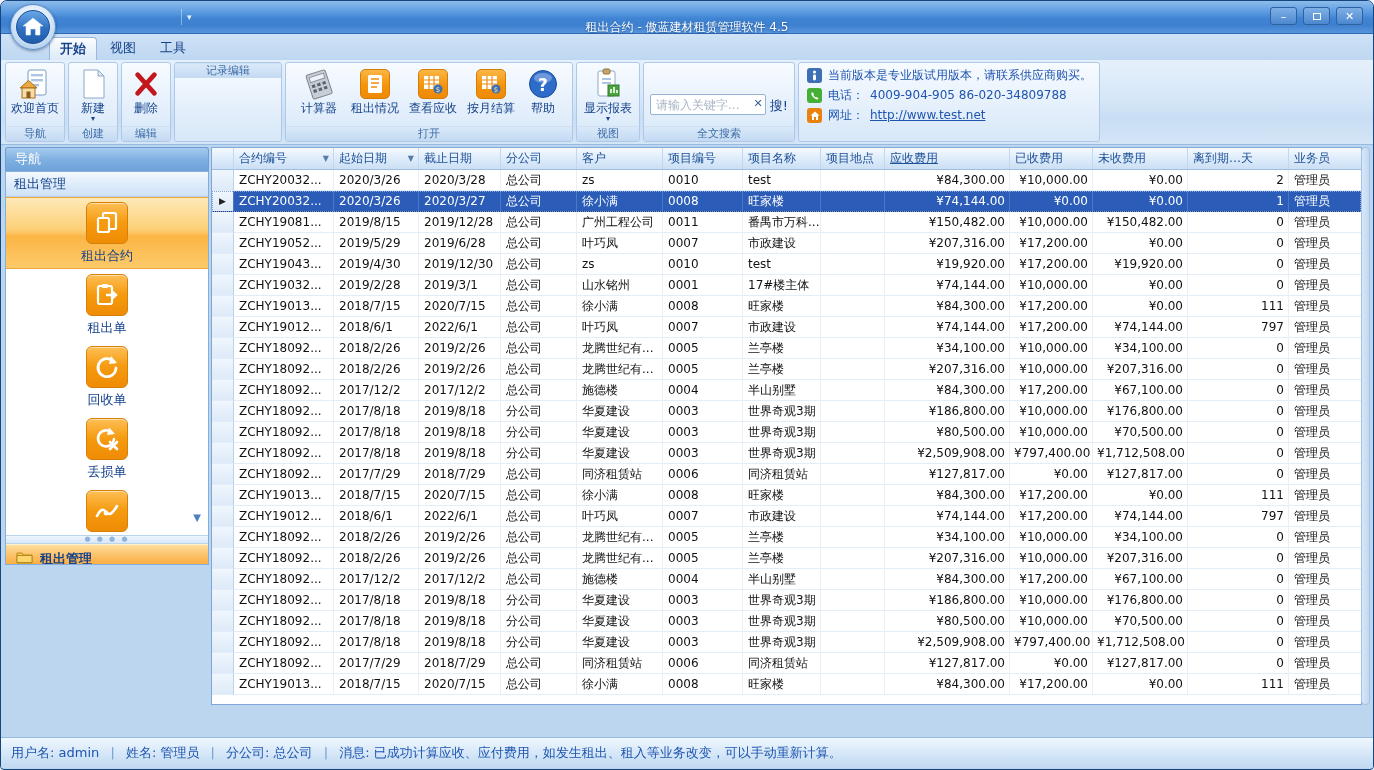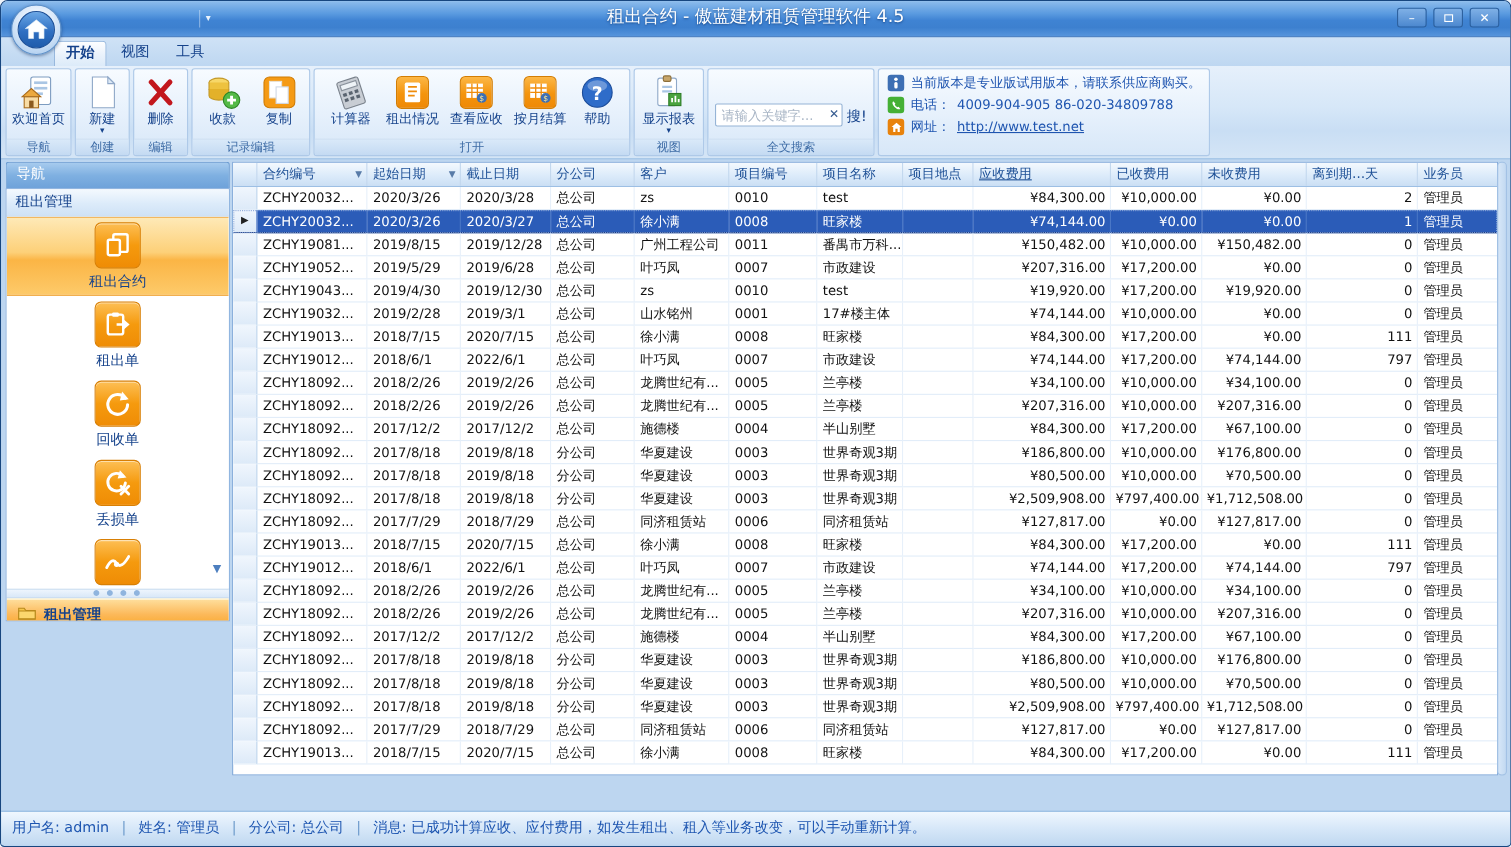--- a/index.html
+++ b/index.html
@@ -13,21 +13,21 @@
     border-bottom:1px solid #2f6ab5; }
   .app-button { position:absolute; left:9px; top:3px; width:46px; height:46px; border-radius:50%;
     background:radial-gradient(circle at 50% 35%,#ffffff 0%,#dceafa 45%,#9ec3ea 100%);
     border:1px solid #5d8fc7; box-shadow:0 1px 3px rgba(0,30,80,.45); z-index:30;
     display:flex; align-items:center; justify-content:center; cursor:pointer; }
   .app-button .inner { width:34px; height:34px; border-radius:50%;
     background:linear-gradient(180deg,#6aa7e6 0%,#2f6fc2 55%,#1f5cab 100%); border:1px solid #1c4f97;
     display:flex; align-items:center; justify-content:center; }
   .qat-drop { position:absolute; left:180px; top:8px; color:#eaf3fc; font-size:9px; cursor:pointer;
     border-left:1px solid rgba(255,255,255,.4); padding-left:5px; height:16px; line-height:16px; }
-  .title-text { position:absolute; left:0; right:0; top:4px; text-align:center; color:#ffffff; font-size:16px;
+  .title-text { position:absolute; left:0; right:0; top:18px; text-align:center; color:#ffffff; font-size:12px;
     text-shadow:0 1px 2px rgba(10,50,110,.7); }
   .win-controls { position:absolute; right:10px; top:6px; display:flex; gap:6px; }
   .win-btn { width:27px; height:18px; border-radius:3px; color:#fff; font-size:11px; line-height:17px; text-align:center;
     background:linear-gradient(180deg,#7fb0e6,#4c88cf); border:1px solid #2d619f; cursor:pointer; }
   .win-btn .box { display:inline-block; width:8px; height:7px; border:1px solid #fff; margin-top:4px; }
 
   
   .tabrow { position:absolute; left:0; top:33px; width:100%; height:26px;
     background:linear-gradient(180deg,#cfe2f6,#bed7f1); }
   .rtab { position:absolute; top:3px; height:23px; width:48px; text-align:center; line-height:22px;
@@ -195,44 +195,20 @@
                 <path d="M7 6 L25 26 M25 6 L7 26" stroke="#c2171d" stroke-width="5" stroke-linecap="round"></path>
               </svg>
           </span>
           <span class="rlabel">删除</span>
         </div>
       </div>
       <div class="rgroup-label">编辑</div>
     </div>
 
     <div class="rgroup g-record">
-      <div class="rgroup-body">
-        <div class="rbtn">
-          <span class="ricon">
-            <svg width="32" height="32" viewBox="0 0 32 32">
-                <ellipse cx="12" cy="7" rx="9" ry="4" fill="#f7d768" stroke="#c49a2a"></ellipse>
-                <path d="M3 7 v6 c0 2.2 4 4 9 4 s9-1.8 9-4 V7" fill="#eec23f" stroke="#c49a2a"></path>
-                <path d="M3 13 v6 c0 2.2 4 4 9 4 s9-1.8 9-4 v-6" fill="#e3b129" stroke="#c49a2a"></path>
-                <circle cx="23.5" cy="23" r="7.5" fill="#54ba47" stroke="#2e8526"></circle>
-                <path d="M23.5 19 v8 M19.5 23 h8" stroke="#fff" stroke-width="2.6"></path>
-              </svg>
-          </span>
-          <span class="rlabel">收款</span>
-        </div>
-        <div class="rbtn">
-          <span class="ricon">
-            <svg width="32" height="32" viewBox="0 0 32 32">
-                <rect x="2" y="2" width="28" height="28" rx="5" fill="#f59a14" stroke="#d07c04"></rect>
-                <rect x="7" y="6" width="11" height="15" fill="#fff" stroke="#e8e2d4"></rect>
-                <rect x="13" y="11" width="11" height="15" fill="#fff" stroke="#cfd8e4"></rect>
-              </svg>
-          </span>
-          <span class="rlabel">复制</span>
-        </div>
-      </div>
       <div class="rgroup-label">记录编辑</div>
     </div>
 
     <div class="rgroup g-open">
       <div class="rgroup-body">
         <div class="rbtn">
           <span class="ricon">
             <svg width="34" height="32" viewBox="0 0 34 32">
                 <g transform="rotate(-18 17 16)">
                   <rect x="7" y="4" width="20" height="25" rx="2" fill="#c8cdd4" stroke="#7a828c"></rect>

